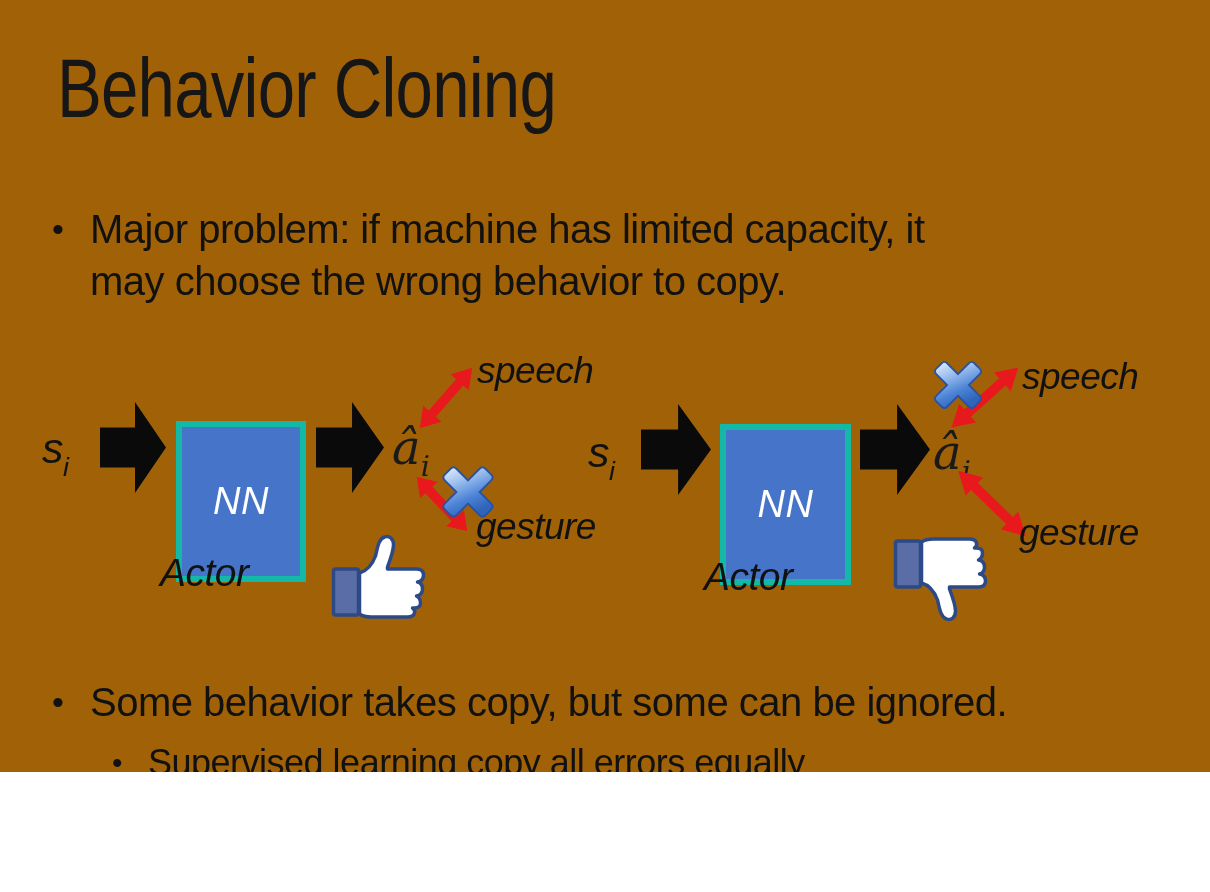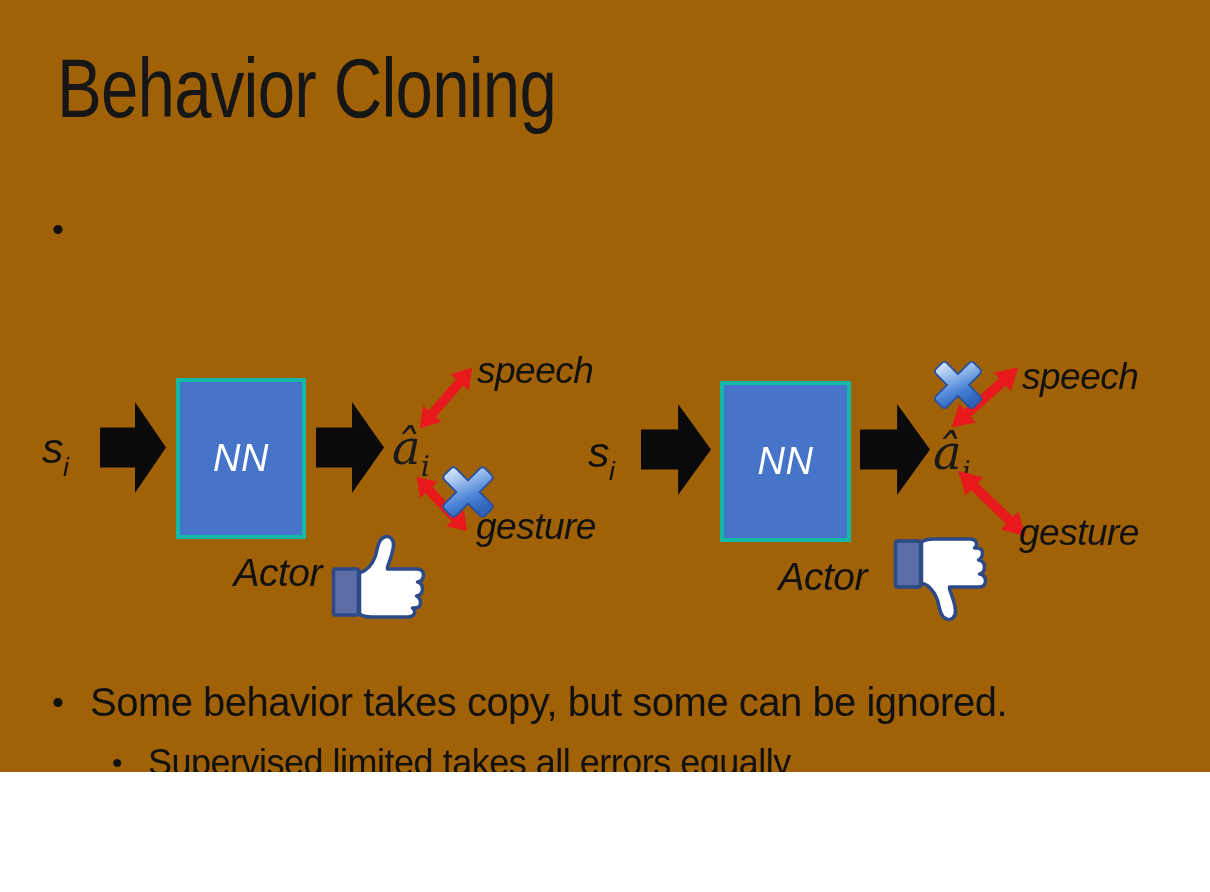--- a/index.html
+++ b/index.html
@@ -19,24 +19,24 @@
   .b2sub{left:112px;top:739px;font-size:36px;letter-spacing:-0.5px;line-height:48px;}
   .b2sub .marker{width:36px;font-size:30px;line-height:48px;}
   .tline{display:block;}
 
   
   .abs{position:absolute;font-style:italic;}
   .io-label{font-size:43px;letter-spacing:-0.5px;}
   .io-label sub{font-size:0.62em;position:relative;bottom:-0.12em;}
   .block-arrow{background:#0a0a0a;
     clip-path:polygon(0% 29%,53% 29%,53% 2%,100% 50%,53% 98%,53% 71%,0% 71%);}
-  .nn-box{background:#4574c8;border:4px solid #14b8a6;box-sizing:border-box;
-          display:flex;align-items:center;justify-content:center;}
+  .nn-box{background:#4574c8;border:6px solid #14b8a6;box-sizing:border-box;
+          display:flex;align-items:center;justify-content:center;margin-top:43px;}
   .nn-box span{color:#ffffff;font-size:38px;letter-spacing:0.5px;}
-  .actor{font-size:39px;text-align:right;letter-spacing:-0.5px;}
+  .actor{font-size:39px;text-align:left;letter-spacing:-0.5px;}
   .ahat{font-family:"DejaVu Serif", serif;font-style:italic;font-size:48px;color:#1a1a1a;}
   .ahat sub{font-size:0.60em;position:relative;bottom:-0.05em;}
   .sg-label{font-size:37px;letter-spacing:-0.5px;}
   .dbl{position:absolute;}
   .dbl svg{display:block;}
   .xmark svg{display:block;}
 
   .clipped-line{position:absolute;left:57px;top:884px;width:430px;height:8px;
     background:repeating-linear-gradient(90deg,#141414 0 34px,#3a3a3a 34px 38px);}
 </style>
@@ -60,20 +60,22 @@
       </g>
       <path id="bluex" d="M32,20 L44,8 Q47,5 50,8 L56,14 Q59,17 56,20 L44,32 L56,44 Q59,47 56,50 L50,56 Q47,59 44,56 L32,44 L20,56 Q17,59 14,56 L8,50 Q5,47 8,44 L20,32 L8,20 Q5,17 8,14 L14,8 Q17,5 20,8 Z"></path>
     </defs>
   </svg>
 
   <div class="title">Behavior Cloning</div>
 
   <div class="bullet-row b1">
     <span class="marker">•</span>
     <span>
+      <span class="tline">Major problem: if machine has limited capacity, it</span>
+      <span class="tline">may choose the wrong behavior to copy.</span>
     </span>
   </div>
 
   <div>
     <span class="abs io-label" style="left:42px;top:424px;"><span>s</span><sub>i</sub></span>
 
     <div class="abs block-arrow" style="left:100px;top:400px;width:66px;height:95px;"></div>
 
     <div class="abs nn-box" style="left:176px;top:378px;width:130px;height:161px;">
       <span>NN</span>
@@ -152,18 +154,18 @@
     </div>
   </div>
 
   <div class="bullet-row b2">
     <span class="marker">•</span>
     <span>Some behavior takes copy, but some can be ignored.</span>
   </div>
 
   <div class="bullet-row b2sub">
     <span class="marker">•</span>
-    <span>Supervised limited takes all errors equally</span>
+    <span>Supervised learning copy all errors equally</span>
   </div>
 
   <div class="clipped-line"></div>
 
 </div>
 
 </body></html>

